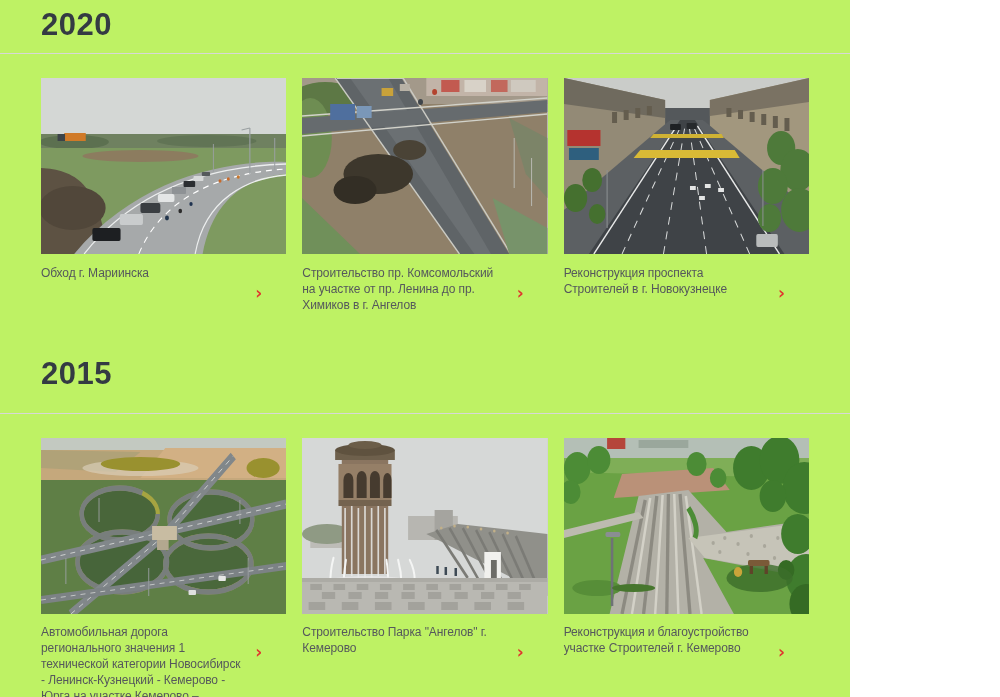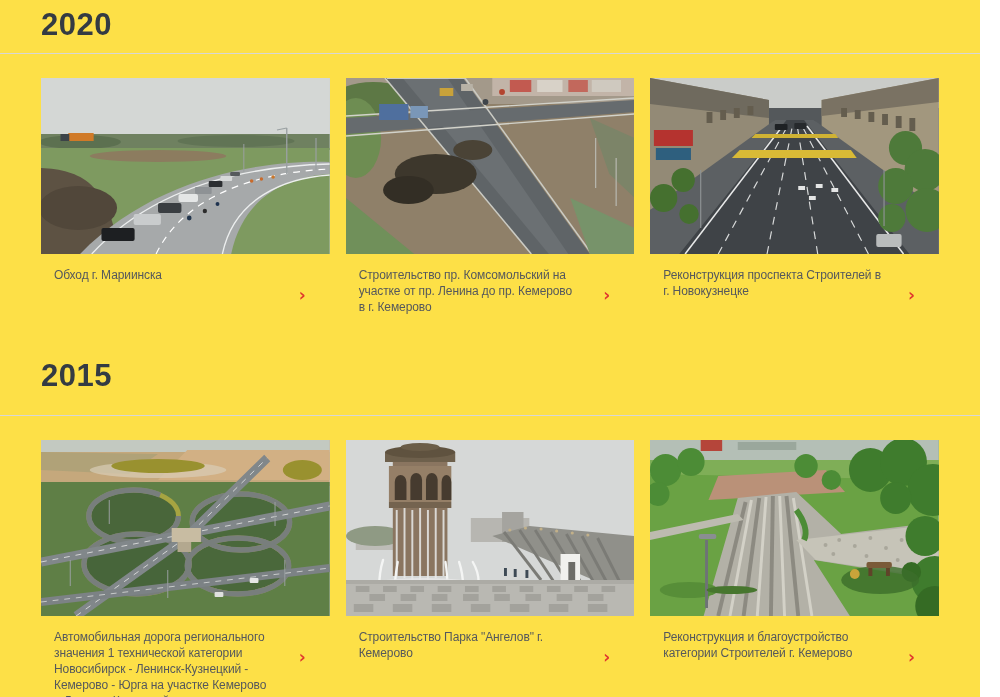--- a/index.html
+++ b/index.html
@@ -1,17 +1,17 @@
 <!DOCTYPE html>
 <html><head>
 <meta charset="utf-8">
 <style>
   html,body{margin:0;padding:0;background:#fff;}
   .page{
-    width:980px;height:697px;overflow:hidden;background:#fde047;
+    width:850px;height:697px;overflow:hidden;background:#bef264;
     font-family:"Liberation Sans",sans-serif;position:relative;
   }
   .container{padding:0 41px;}
   h2.year{
     margin:0;font-size:31px;line-height:38px;font-weight:700;
     color:#343b43;letter-spacing:.5px;
   }
   .sec-2020 h2.year{margin-top:6px;}
   .sec-2020 .divider{margin-top:9px;}
   .sec-2019 h2.year{margin-top:34px;}
@@ -20,21 +20,21 @@
   .grid{
     display:grid;grid-template-columns:repeat(3,1fr);gap:16px;
     margin-top:24px;padding:0 41px;
   }
   .card{display:block;text-decoration:none;cursor:pointer;}
   .thumb{height:176px;overflow:hidden;background:#cfd2d0;}
   .thumb svg{display:block;width:100%;height:100%;}
   .meta{position:relative;margin-top:11px;min-height:56px;padding-right:45px;}
   .sec-2019 .meta{margin-top:10px;}
   .title{
-    margin:13px;font-size:12px;line-height:16px;color:#55585c;
+    margin:0;font-size:12px;line-height:16px;color:#55585c;
     max-width:252px;letter-spacing:-.1px;
   }
   .chevron{
     position:absolute;right:24px;top:28px;transform:translateY(-50%);
     color:#e0362e;font-size:17px;font-weight:700;line-height:1;
     font-family:"DejaVu Sans",sans-serif;
   }
 </style>
 </head>
 <body>
@@ -122,21 +122,21 @@
             <rect x="118" y="6" width="12" height="7" fill="#b8b2a6"></rect>
             <circle cx="160" cy="14" r="3" fill="#b3442f"></circle>
             <circle cx="143" cy="24" r="3" fill="#3f454a"></circle>
             <path d="M250,40 L296,60 L296,120 L270,96 Z" fill="#7c8468"></path>
             <path d="M230,120 L296,150 L296,176 L250,176 Z" fill="#77936a"></path>
             <line x1="256" y1="60" x2="256" y2="110" stroke="#b9b9b2" stroke-width="1.2"></line>
             <line x1="277" y1="80" x2="277" y2="128" stroke="#b9b9b2" stroke-width="1.2"></line>
           </svg>
         </div>
         <div class="meta">
-          <p class="title">Строительство пр. Комсомольский на участке от пр. Ленина до пр. Кемерово в г. Кемерово</p>
+          <p class="title">Строительство пр. Комсомольский на участке от пр. Ленина до пр. Химиков в г. Ангелов</p>
           <span class="chevron">›</span>
         </div>
       </a>
 
       <a class="card">
         <div class="thumb">
           <svg viewBox="0 0 296 176" preserveAspectRatio="none">
             <rect x="0" y="0" width="296" height="176" fill="#54585b"></rect>
             <rect x="0" y="0" width="296" height="30" fill="#caccc9"></rect>
             <path d="M0,0 L122,22 L122,92 L0,132 Z" fill="#938a76"></path>
@@ -428,19 +428,19 @@
             <line x1="58" y1="100" x2="58" y2="168" stroke="#6e7276" stroke-width="3"></line>
             <rect x="50" y="94" width="18" height="5" rx="2" fill="#8a8e92"></rect>
             <ellipse cx="84" cy="150" rx="26" ry="4" fill="#47762e"></ellipse>
             <rect x="222" y="122" width="26" height="6" rx="2" fill="#7a5a38"></rect>
             <rect x="224" y="128" width="4" height="8" fill="#5f4329"></rect>
             <rect x="242" y="128" width="4" height="8" fill="#5f4329"></rect>
             <circle cx="210" cy="134" r="5" fill="#c9a43a"></circle>
           </svg>
         </div>
         <div class="meta">
-          <p class="title">Реконструкция и благоустройство категории Строителей г. Кемерово</p>
+          <p class="title">Реконструкция и благоустройство участке Строителей г. Кемерово</p>
           <span class="chevron">›</span>
         </div>
       </a>
     </div>
   </section>
 </div>
 
 </body></html>

